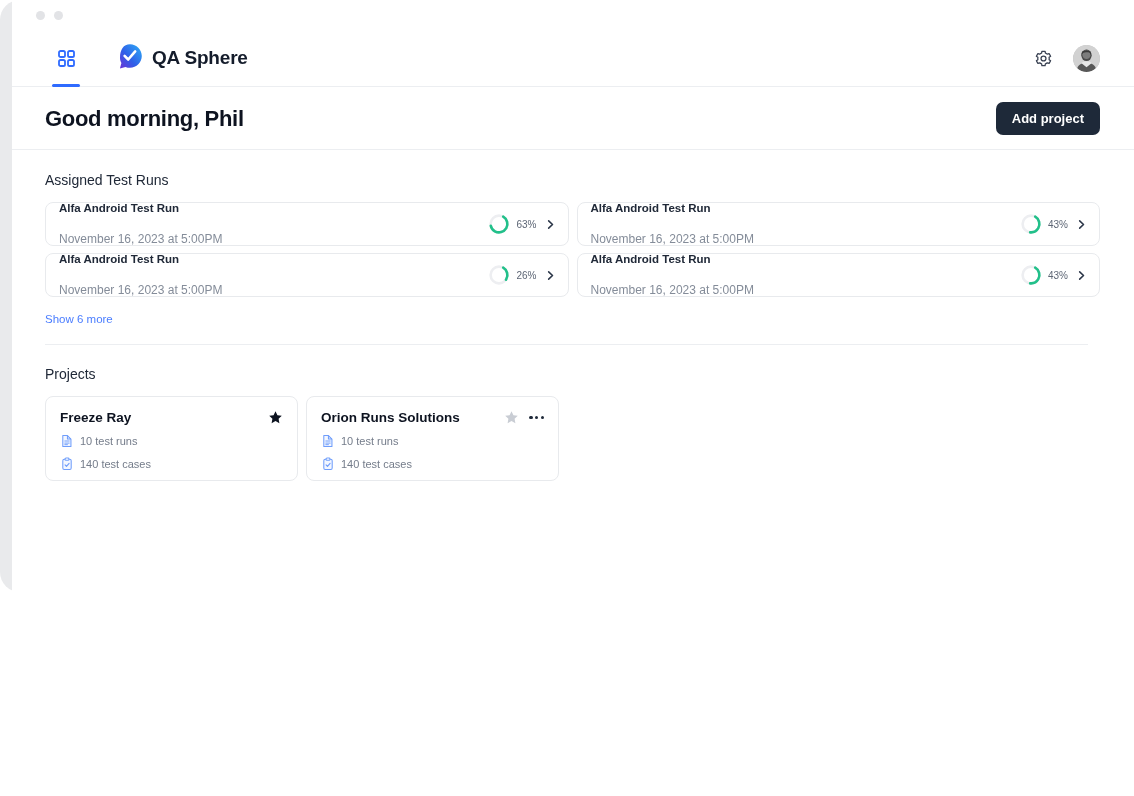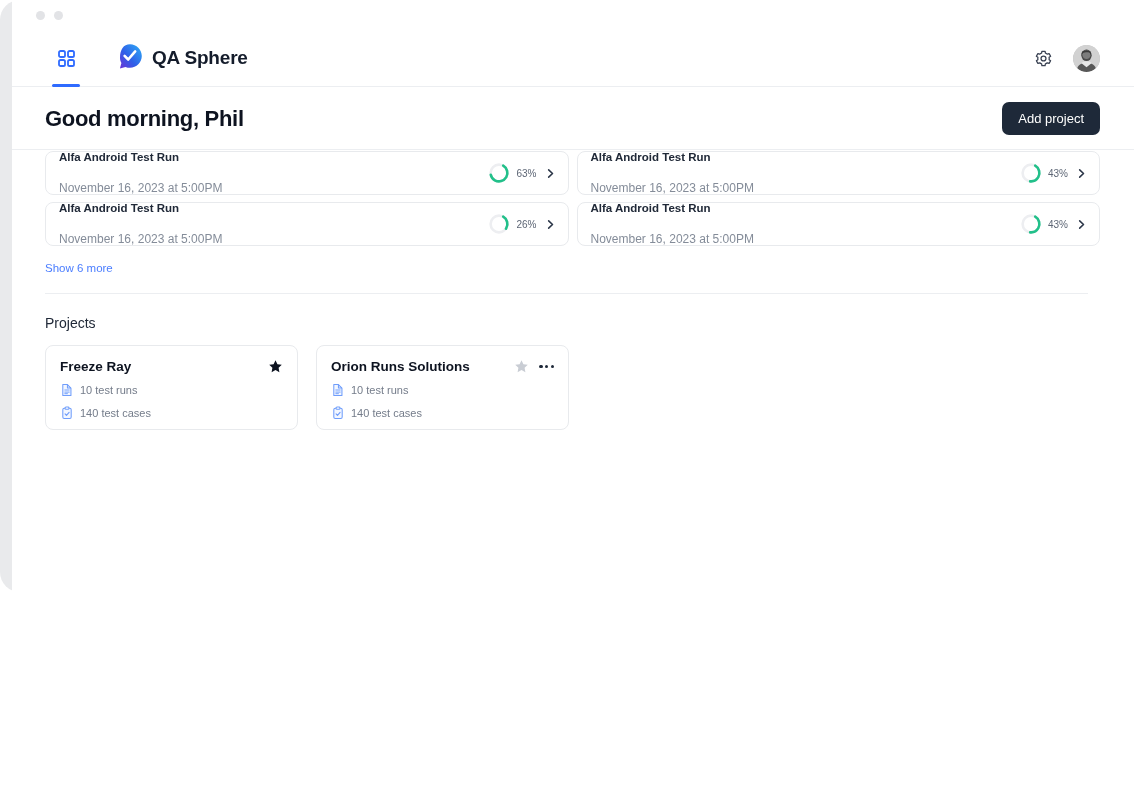--- a/index.html
+++ b/index.html
@@ -149,20 +149,21 @@
   #add-project-btn {
     margin-left: auto;
     background: #1e2939;
     color: #ffffff;
     font-size: 13px;
     font-family: "Liberation Sans", sans-serif;
     border: none;
     border-radius: 7px;
     padding: 9px 16px;
     cursor: pointer;
+    font-weight: bold;
   }
 
   
   #content {
     position: absolute;
     left: 12px; top: 151px;
     width: 1122px;
     bottom: 0;
     padding: 0 34px 0 33px;
   }
@@ -231,21 +232,21 @@
   #section-divider {
     height: 1px;
     background: #eceef1;
     margin-top: 17px;
     width: 1043px;
   }
 
   
   #projects-grid {
     display: flex;
-    gap: 18px;
+    gap: 8px;
   }
   .project-card {
     width: 253px;
     height: 85px;
     border: 1px solid #e8eaed;
     border-radius: 8px;
     background: #ffffff;
     padding: 13px 14px 0 14px;
     cursor: pointer;
   }
@@ -353,20 +354,21 @@
     </div>
   </div>
 
   <div id="page-header">
     <div id="page-title">Good morning, Phil</div>
     <button id="add-project-btn">Add project</button>
   </div>
 
   <div id="content">
 
+    <div class="section-title">Assigned Test Runs</div>
 
     <div id="testrun-grid">
         <div class="run-card">
           <div class="run-meta">
             <div class="run-title">Alfa Android Test Run</div>
             <div class="run-date">November 16, 2023 at 5:00PM</div>
           </div>
           <div class="run-right">
             <span style="display: flex;">
               <svg width="22" height="22" viewBox="0 0 22 22">

